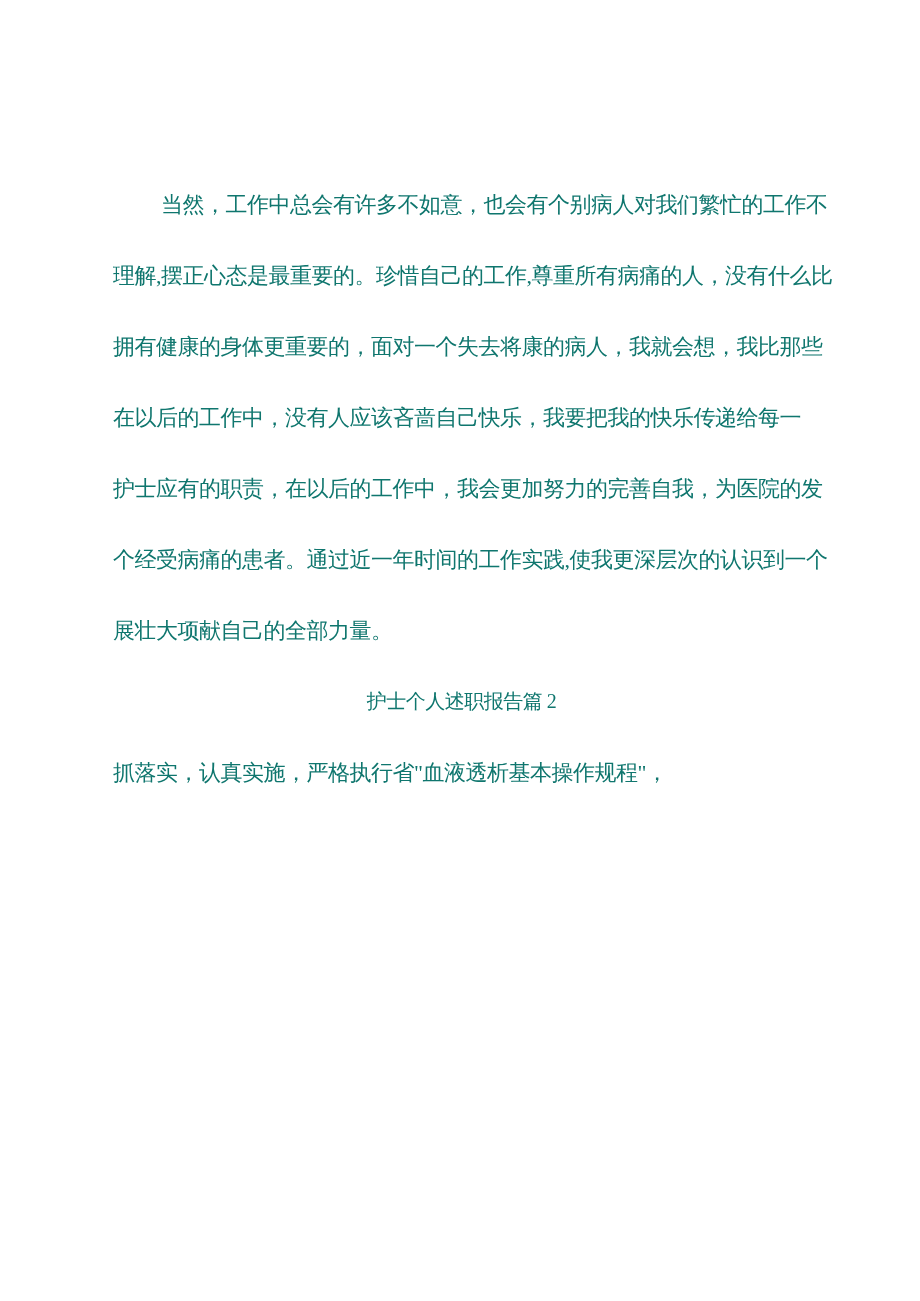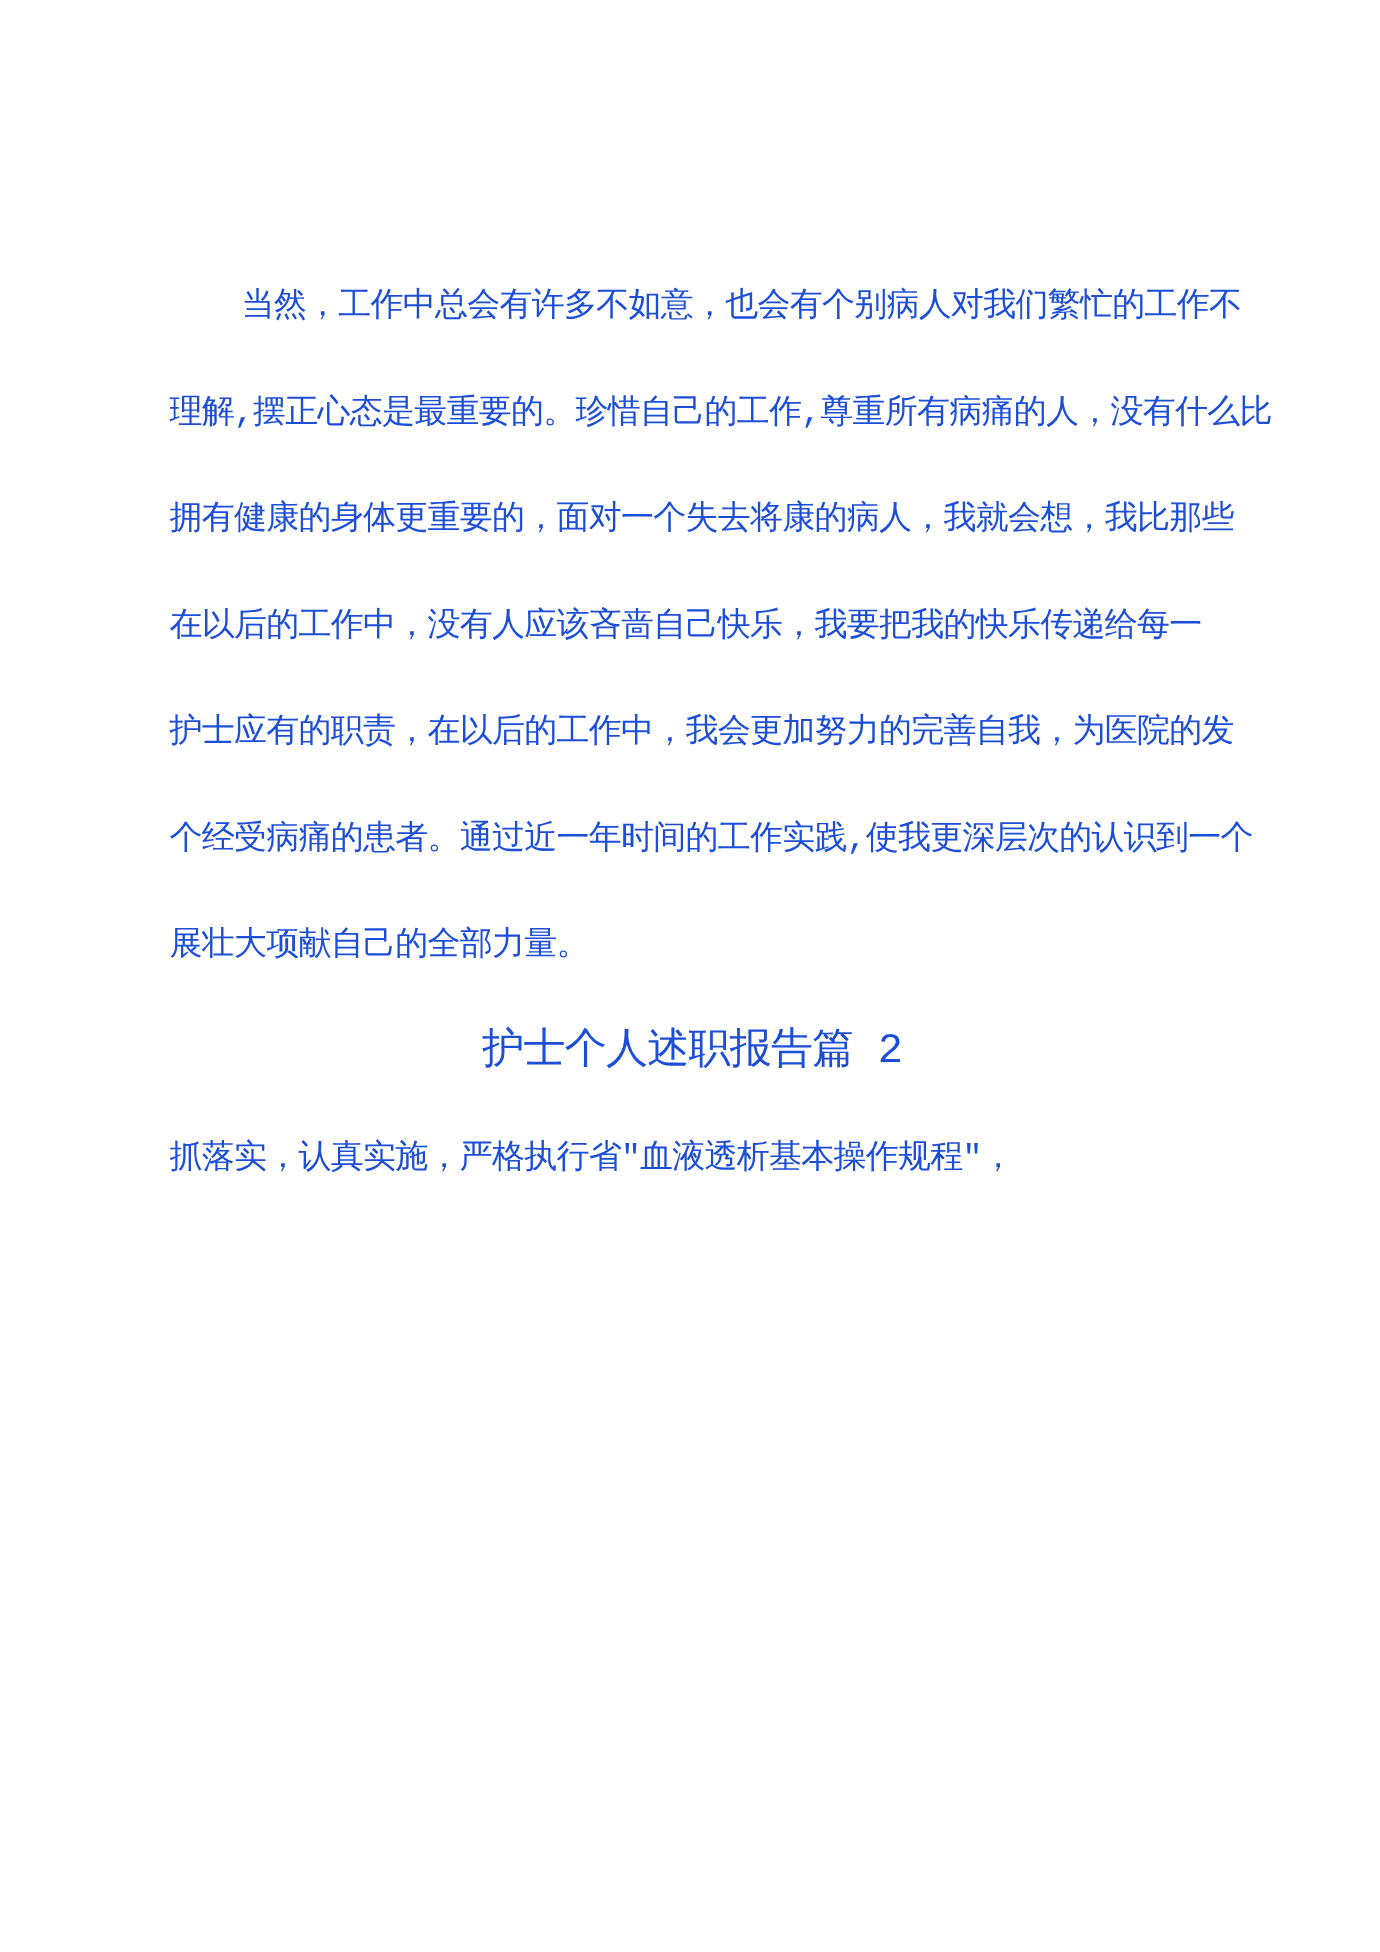--- a/index.html
+++ b/index.html
@@ -7,39 +7,39 @@
     padding: 0;
     background: #ffffff;
   }
   .page {
     position: relative;
     width: 920px;
     height: 1301px;
     background: #ffffff;
     box-sizing: border-box;
     padding: 169px 110px 0 113px;
-    font-family: Liberation Mono, monospace;
-    color: #1d4ed8;
+    font-family: Liberation Serif, serif;
+    color: #0f766e;
     overflow: hidden;
   }
   .doc-line {
     height: 71px;
     line-height: 71px;
     font-size: 22px;
     letter-spacing: -0.5px;
     white-space: nowrap;
     text-align: left;
   }
   .doc-line.indent {
     padding-left: 48px;
   }
   .doc-heading {
     height: 71px;
     line-height: 71px;
-    font-size: 28px;
+    font-size: 20px;
     letter-spacing: -0.5px;
     white-space: nowrap;
     text-align: center;
   }
 </style>
 </head>
 <body>
 
 <div class="page">
 

